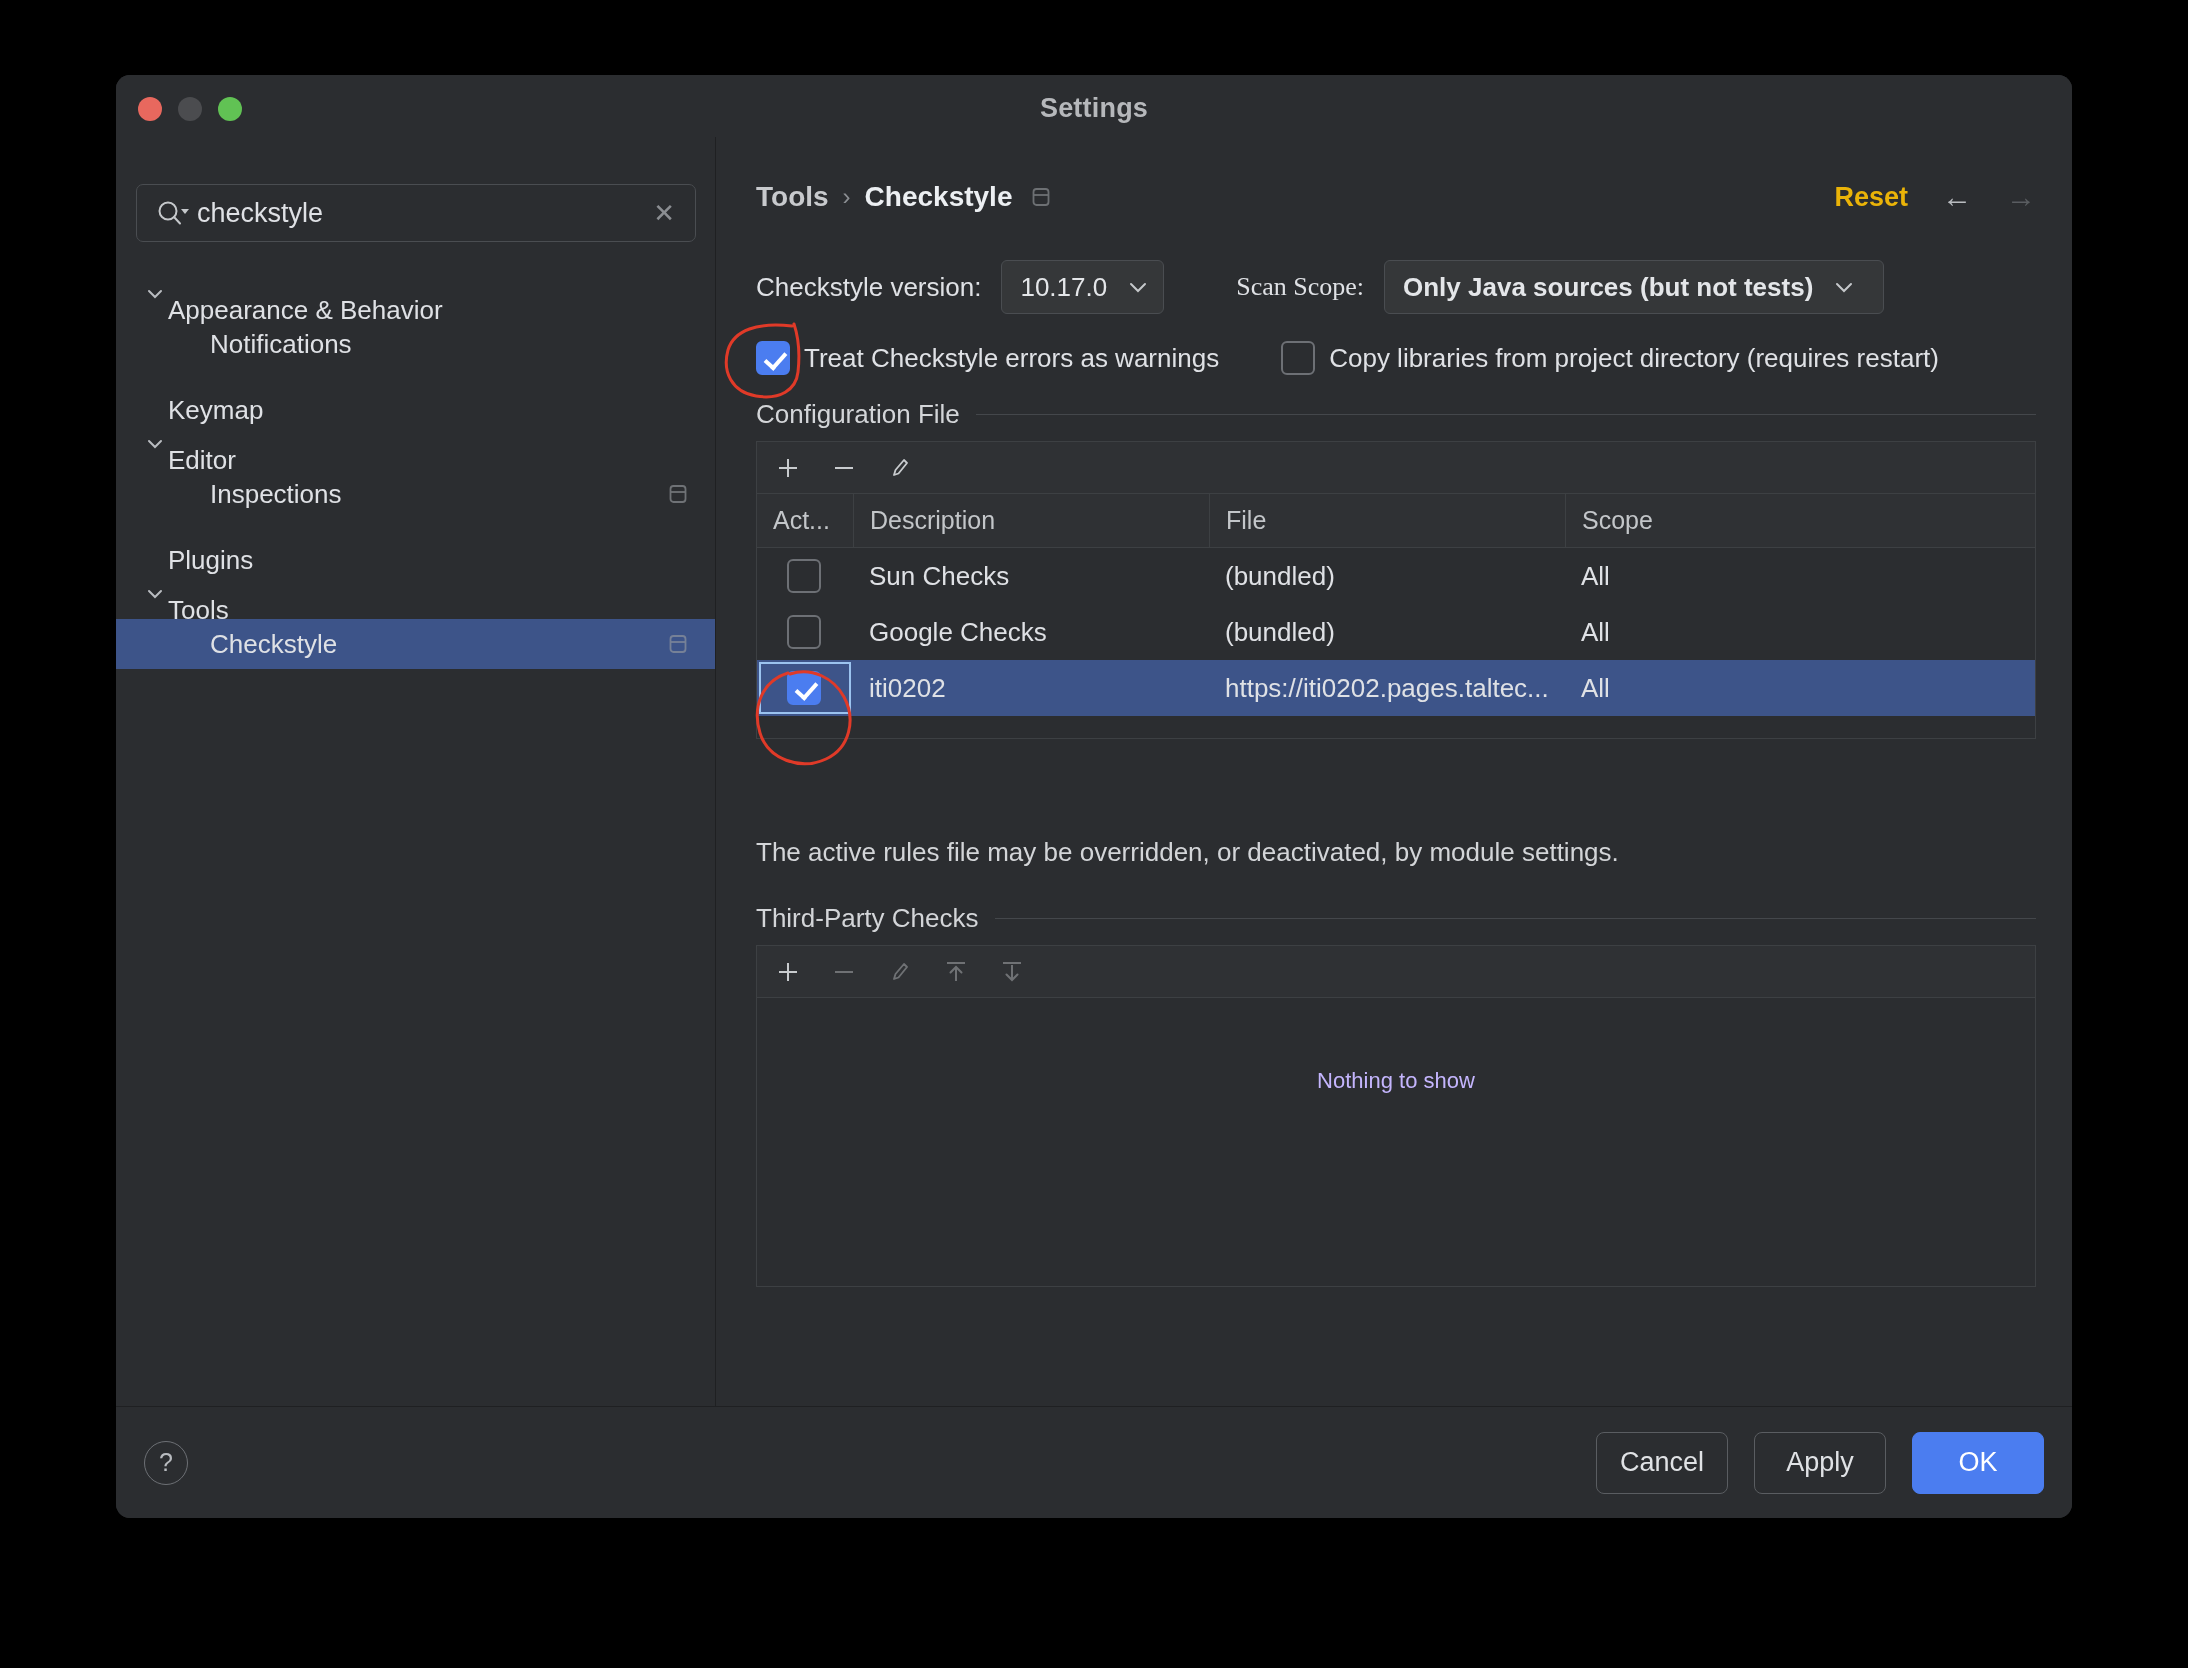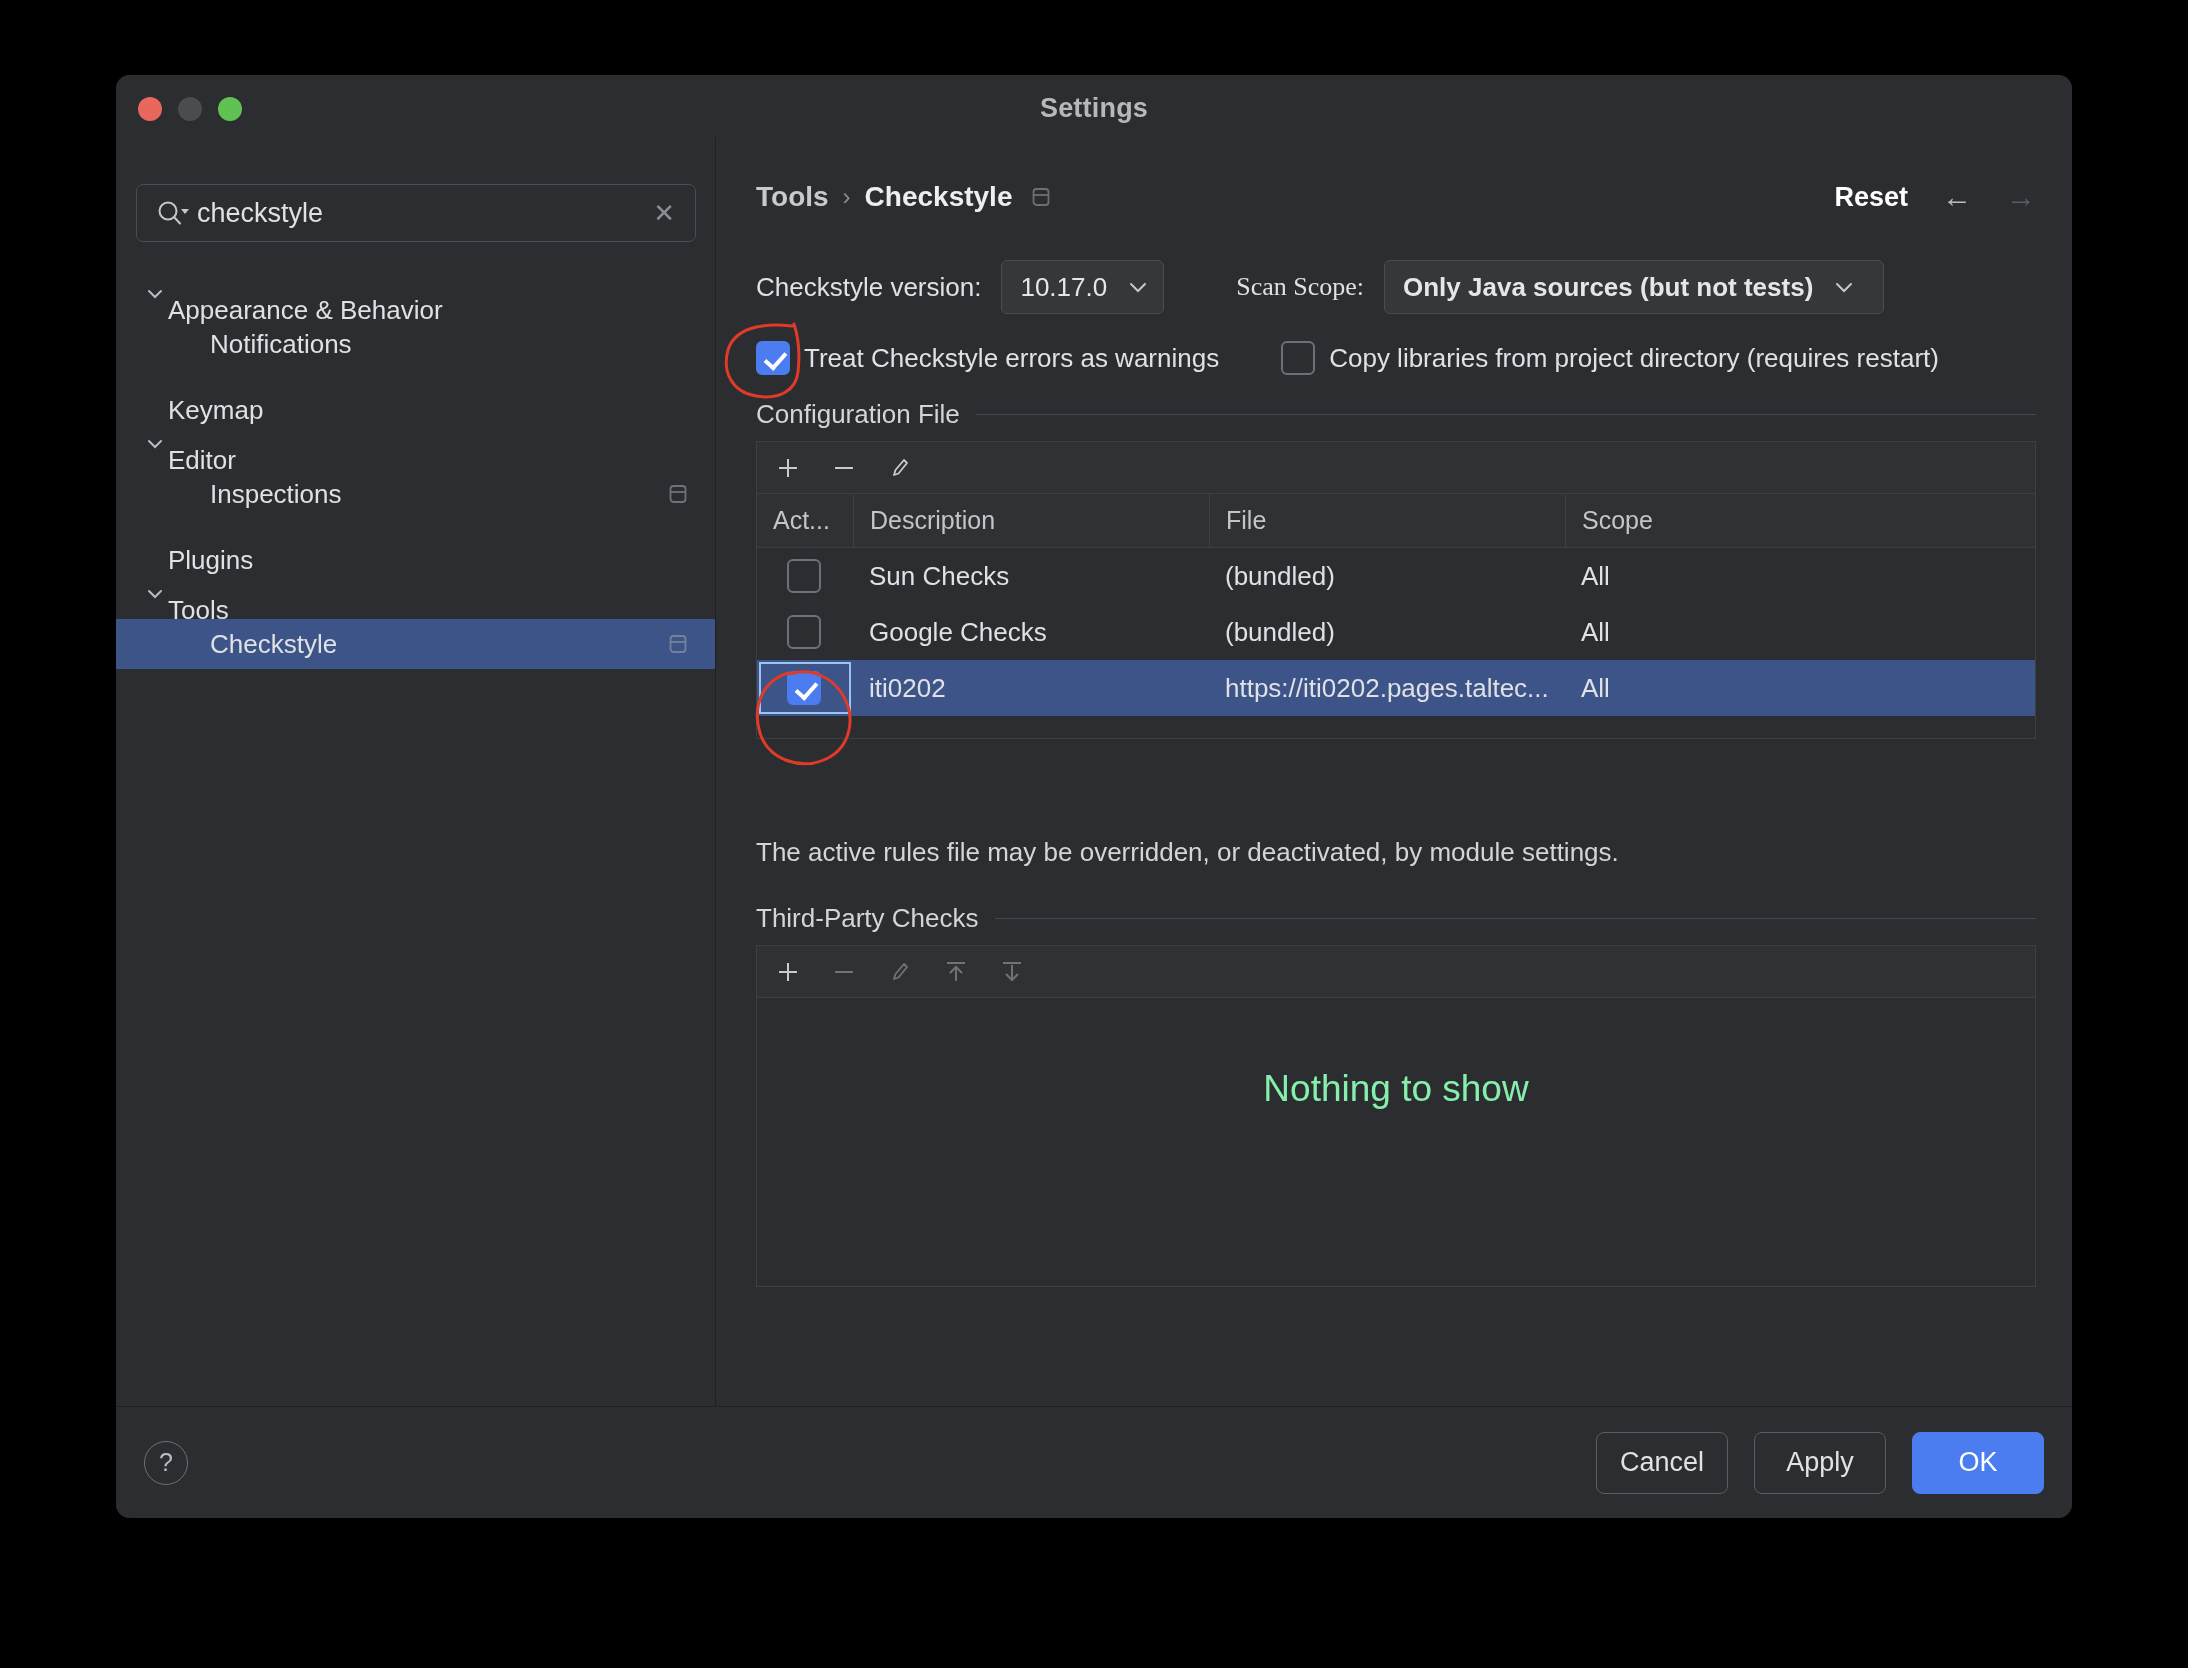--- a/index.html
+++ b/index.html
@@ -96,21 +96,21 @@
     opacity: .62;
   }
 
   
   #crumb-row { position: absolute; left: 40px; right: 36px; top: 38px; height: 44px; display: flex; align-items: center; }
   .crumb { font-size: 28px; color: #c8cacd; font-weight: bold; }
   .crumb.sep { margin: 0 14px; color: #8b8e92; font-weight: normal; font-size: 24px; }
   .crumb.cur { color: #eceff2; }
   #crumb-panel-icon { margin-left: 18px; width: 22px; height: 22px; opacity: .6; }
   #crumb-spacer { flex: 1; }
-  #reset-link { font-size: 27px; font-weight: bold; color: #ffffff; cursor: pointer; text-align: center; }
+  #reset-link { font-size: 27px; font-weight: bold; color: #eab308; cursor: pointer; text-align: center; }
   .nav-arrow { margin-left: 34px; font-size: 30px; color: #b9bcc0; cursor: pointer; line-height: 1; }
   .nav-arrow.disabled { color: #5a5d61; }
 
   
   #version-row { position: absolute; left: 40px; top: 122px; height: 56px; display: flex; align-items: center; }
   .field-label { font-size: 26px; color: #dfe1e5; }
   .combo {
     height: 54px;
     border: 1px solid #4a4d51;
     border-radius: 6px;
@@ -190,21 +190,21 @@
   .focus-ring {
     position: absolute;
     left: 2px; top: 2px;
     width: 92px; height: 52px;
     border: 2px solid #9bc3ef;
     pointer-events: none;
   }
   #nothing-to-show {
     position: absolute; left: 0; right: 0; top: 122px;
     text-align: center;
-    font-size: 37px; color: #86efac;
+    font-size: 22px; color: #c4b5fd;
   }
   #hint-text { position: absolute; left: 40px; top: 700px; font-size: 26px; color: #d3d5d8; }
 
   
   #footer {
     position: absolute; left: 0; right: 0; bottom: 0;
     height: 112px;
     border-top: 1px solid #1f2022;
     background: #2b2d30;
     display: flex; align-items: center;

